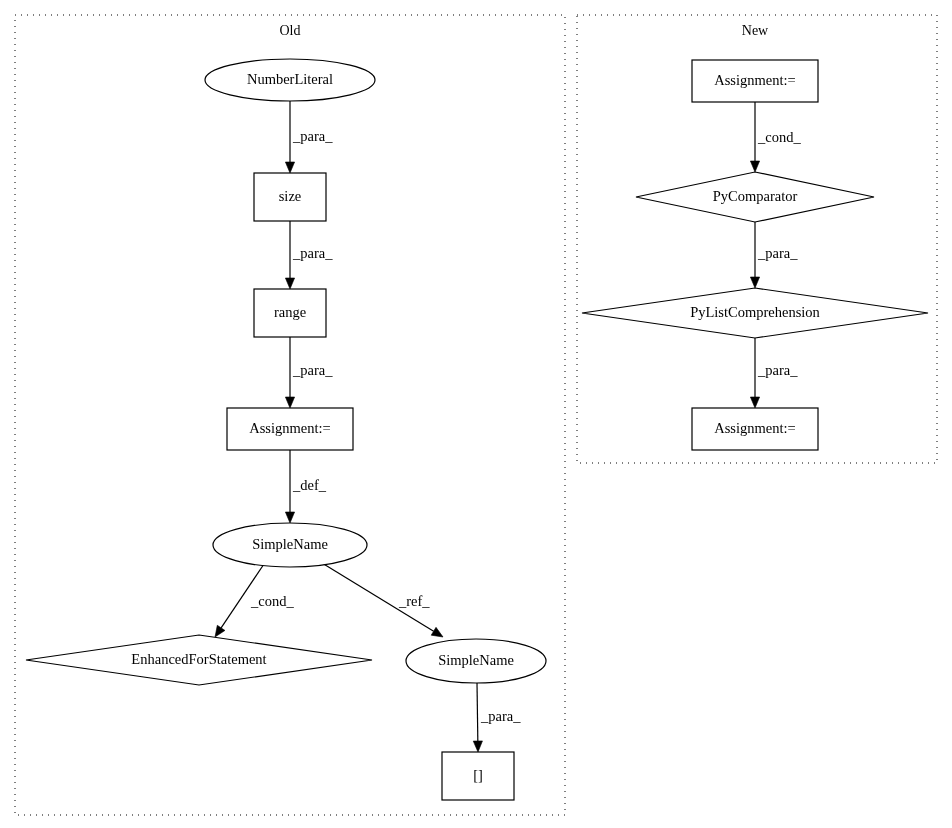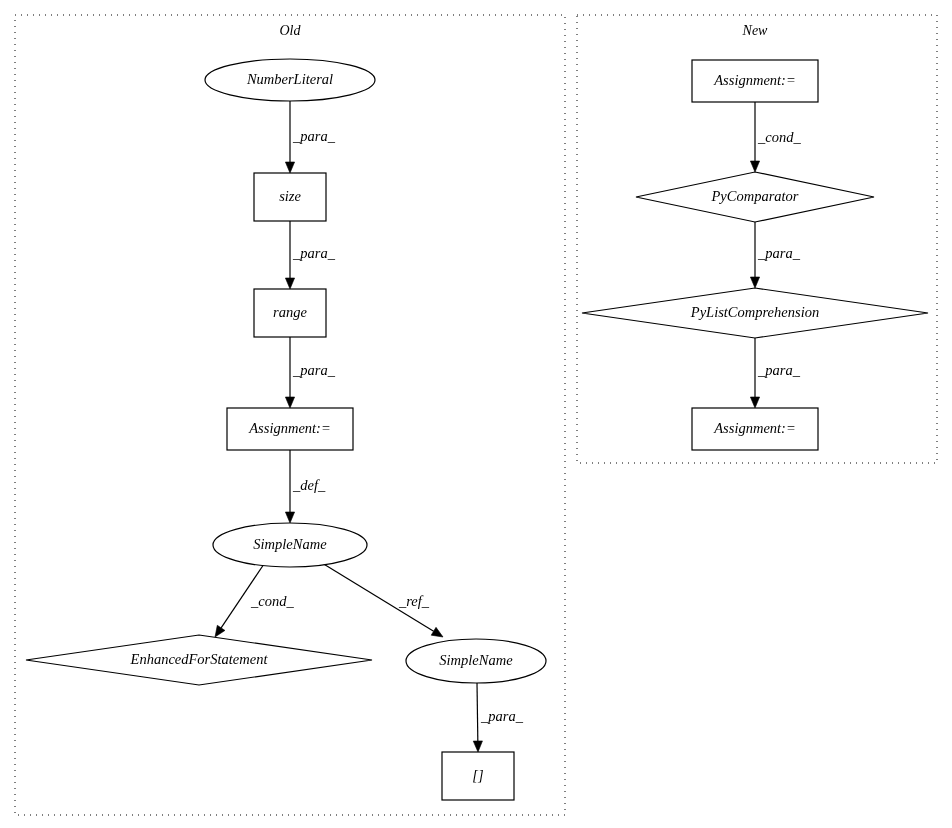--- a/index.html
+++ b/index.html
@@ -10,21 +10,20 @@
   body {
     width: 952px;
     height: 828px;
     font-family: "Liberation Serif", "DejaVu Serif", serif;
     overflow: hidden;
   }
   #graph-root {
     position: relative;
     width: 952px;
     height: 828px;
-    font-style: italic;
   }
   svg#graph-canvas {
     display: block;
     width: 952px;
     height: 828px;
   }
   .cluster-box {
     fill: none;
     stroke: #000000;
     stroke-width: 1;

